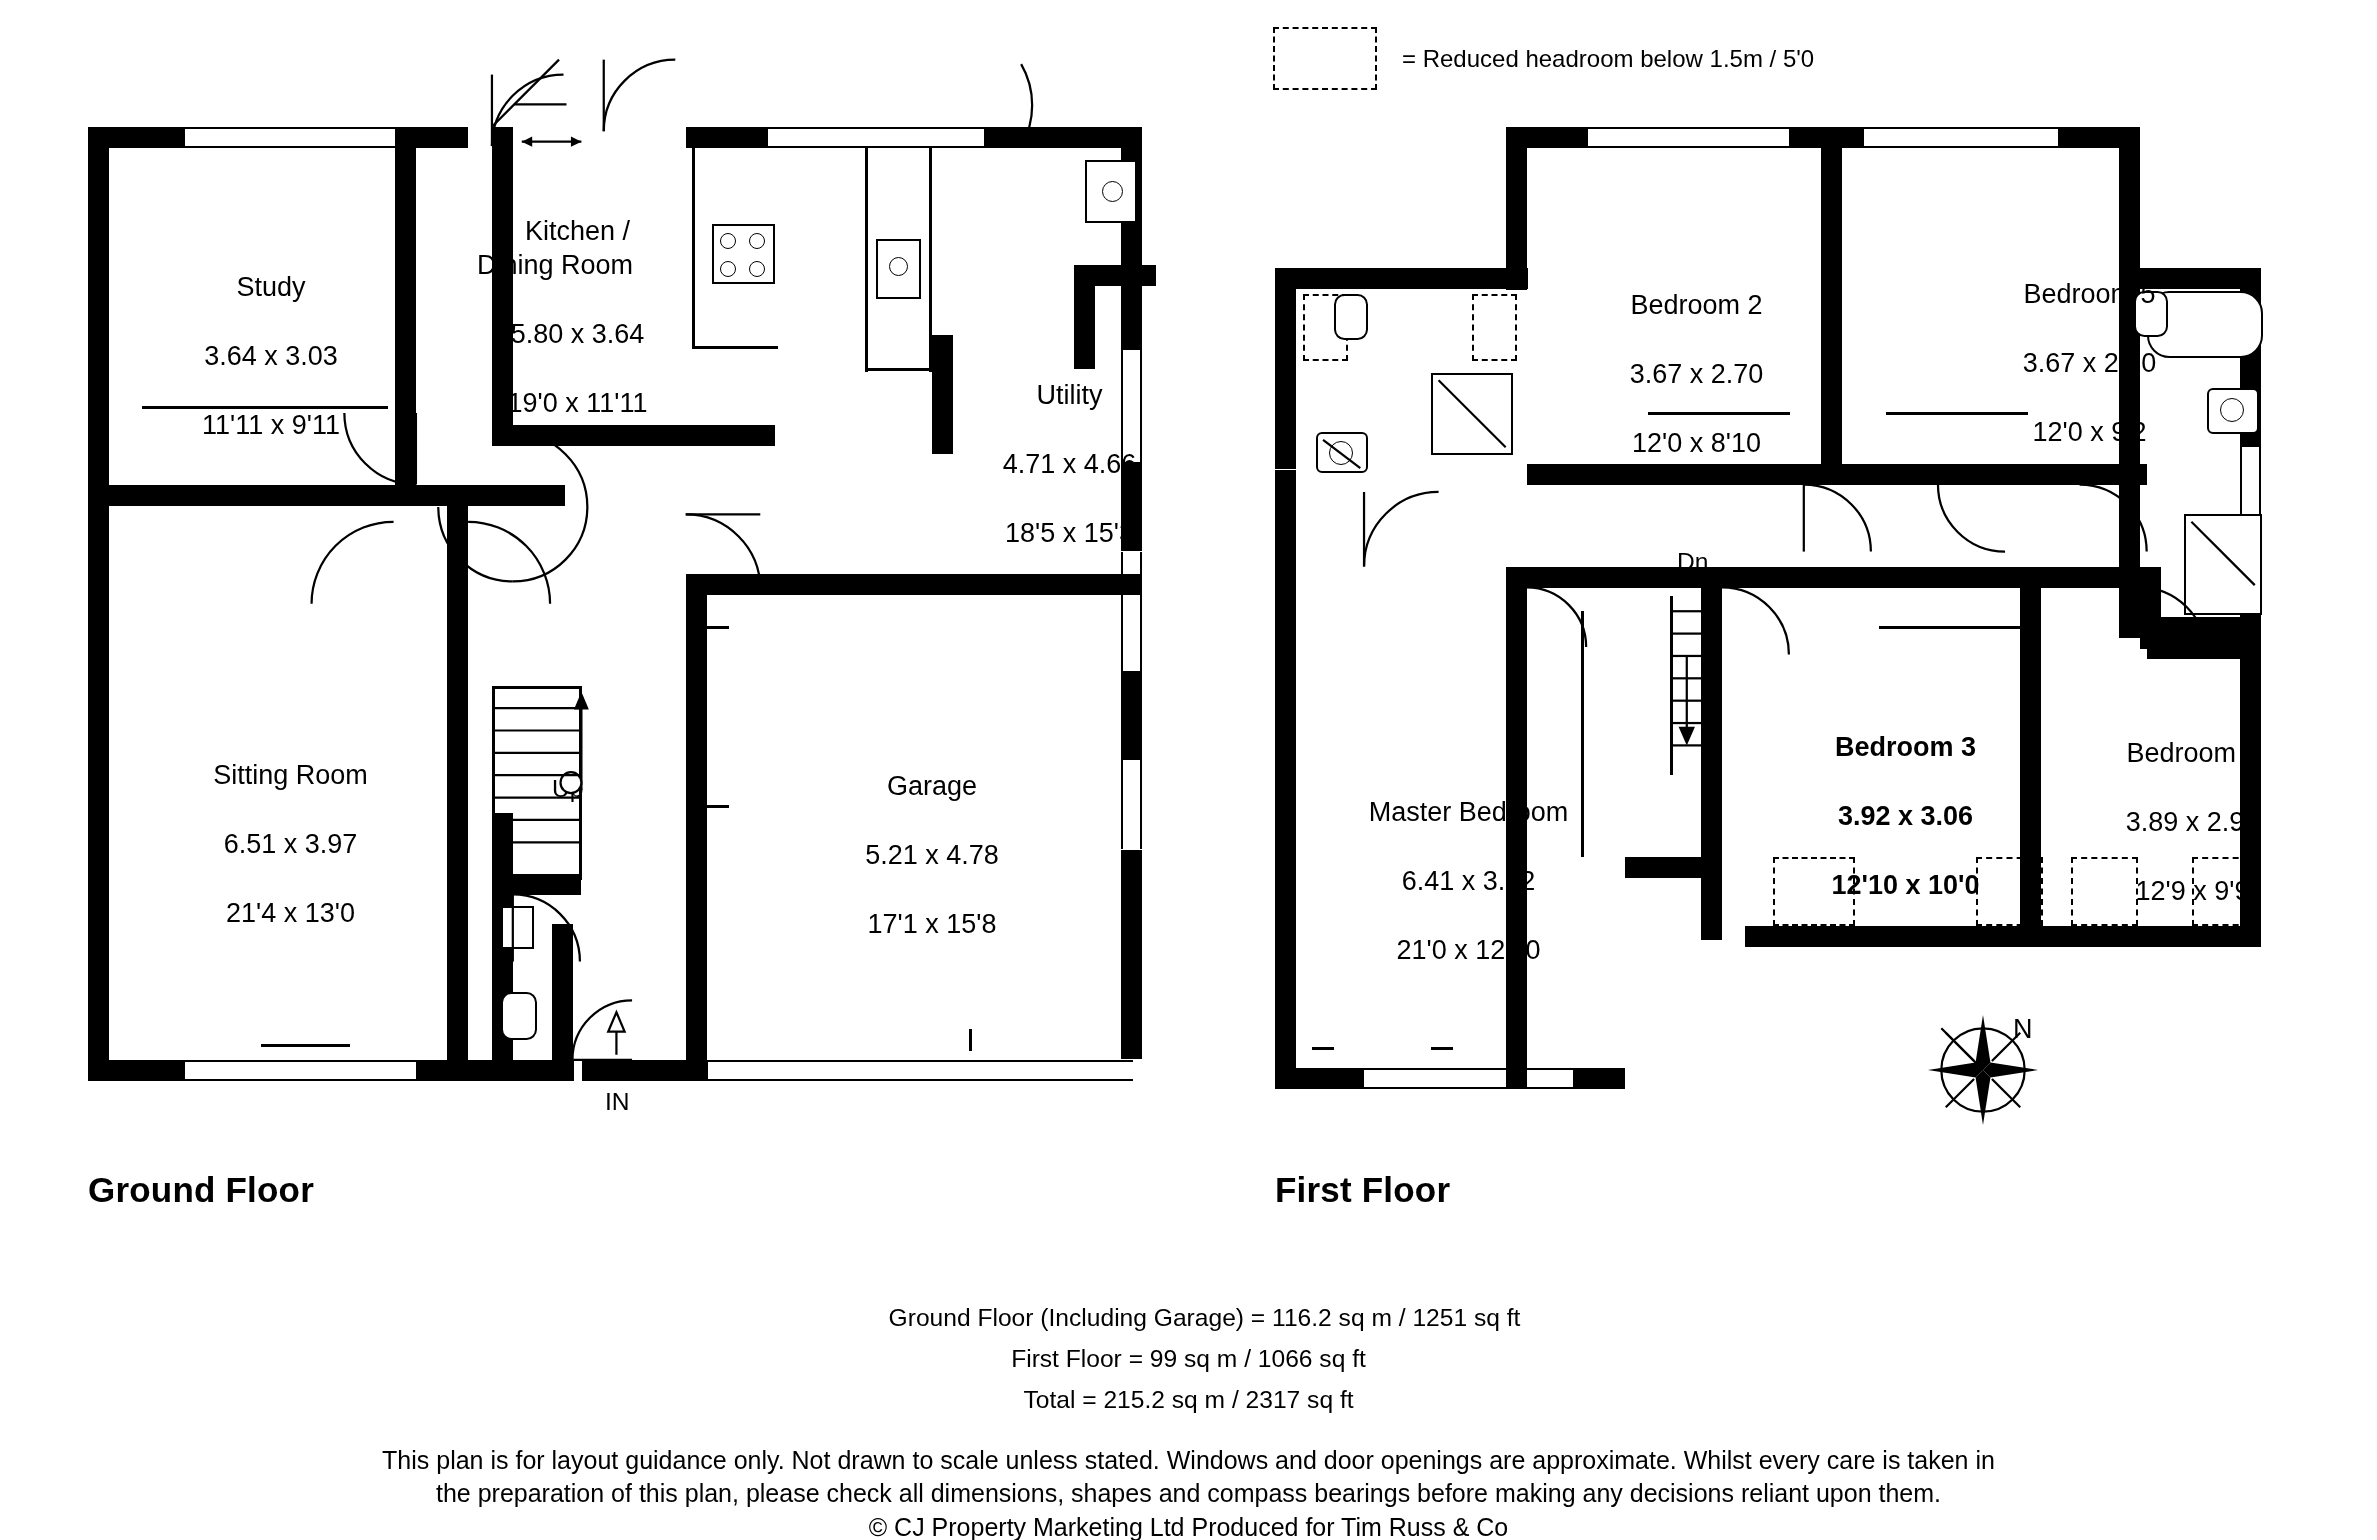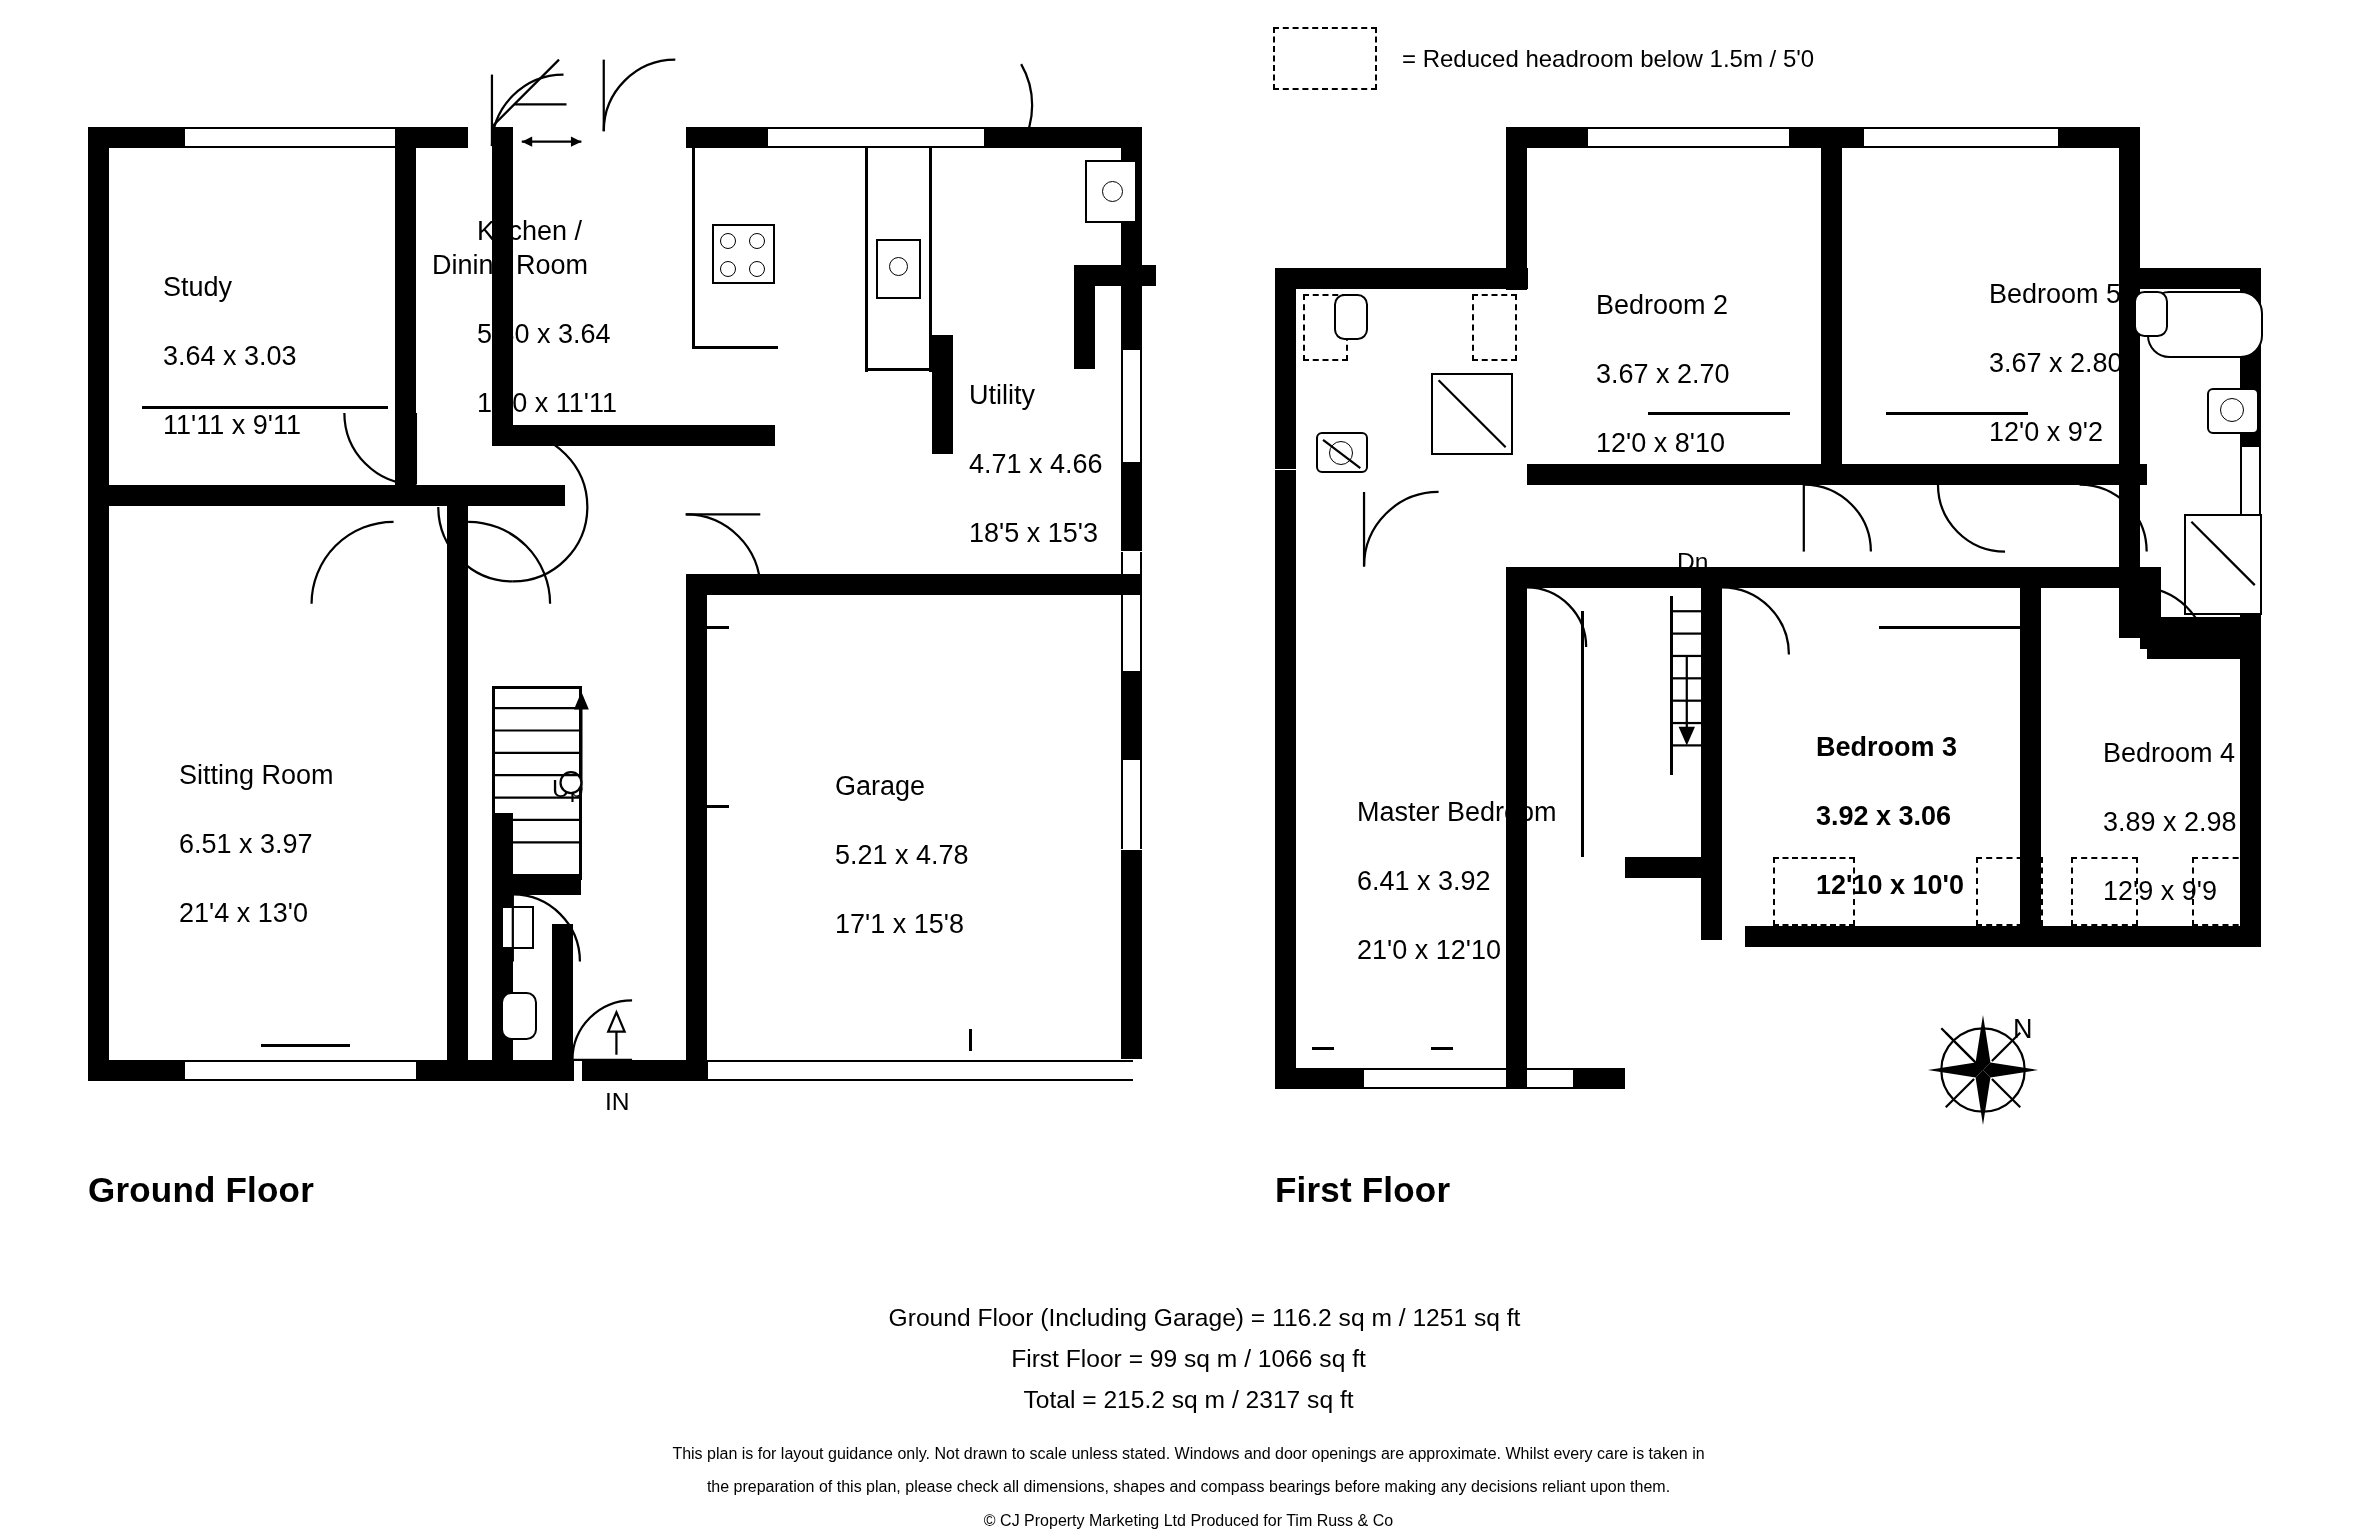--- a/index.html
+++ b/index.html
@@ -54,21 +54,21 @@
     position: absolute;
     border: 2.2px solid #000;
     box-sizing: border-box;
     background: #ffffff;
   }
   .fix-r {
     border-radius: 50%;
   }
   .lbl {
     position: absolute;
-    text-align: left;
+    text-align: center;
     line-height: 1.28;
     white-space: pre;
     font-size: 24.6px;
     color: #000;
   }
   .lbl.big {
     font-size: 27px;
   }
   .floor-title {
     position: absolute;
@@ -81,21 +81,21 @@
     font-size: 24px;
   }
   .footer {
     position: absolute;
     width: 2377px;
     text-align: center;
     font-size: 24.6px;
     line-height: 1.42;
   }
   .footer.small {
-    font-size: 16px;
+    font-size: 25px;
   }
   .arrow-txt {
     position: absolute;
     font-size: 24.6px;
   }
   svg.overlay {
     position: absolute;
     top: 0; left: 0;
     width: 2377px;
     height: 1540px;

